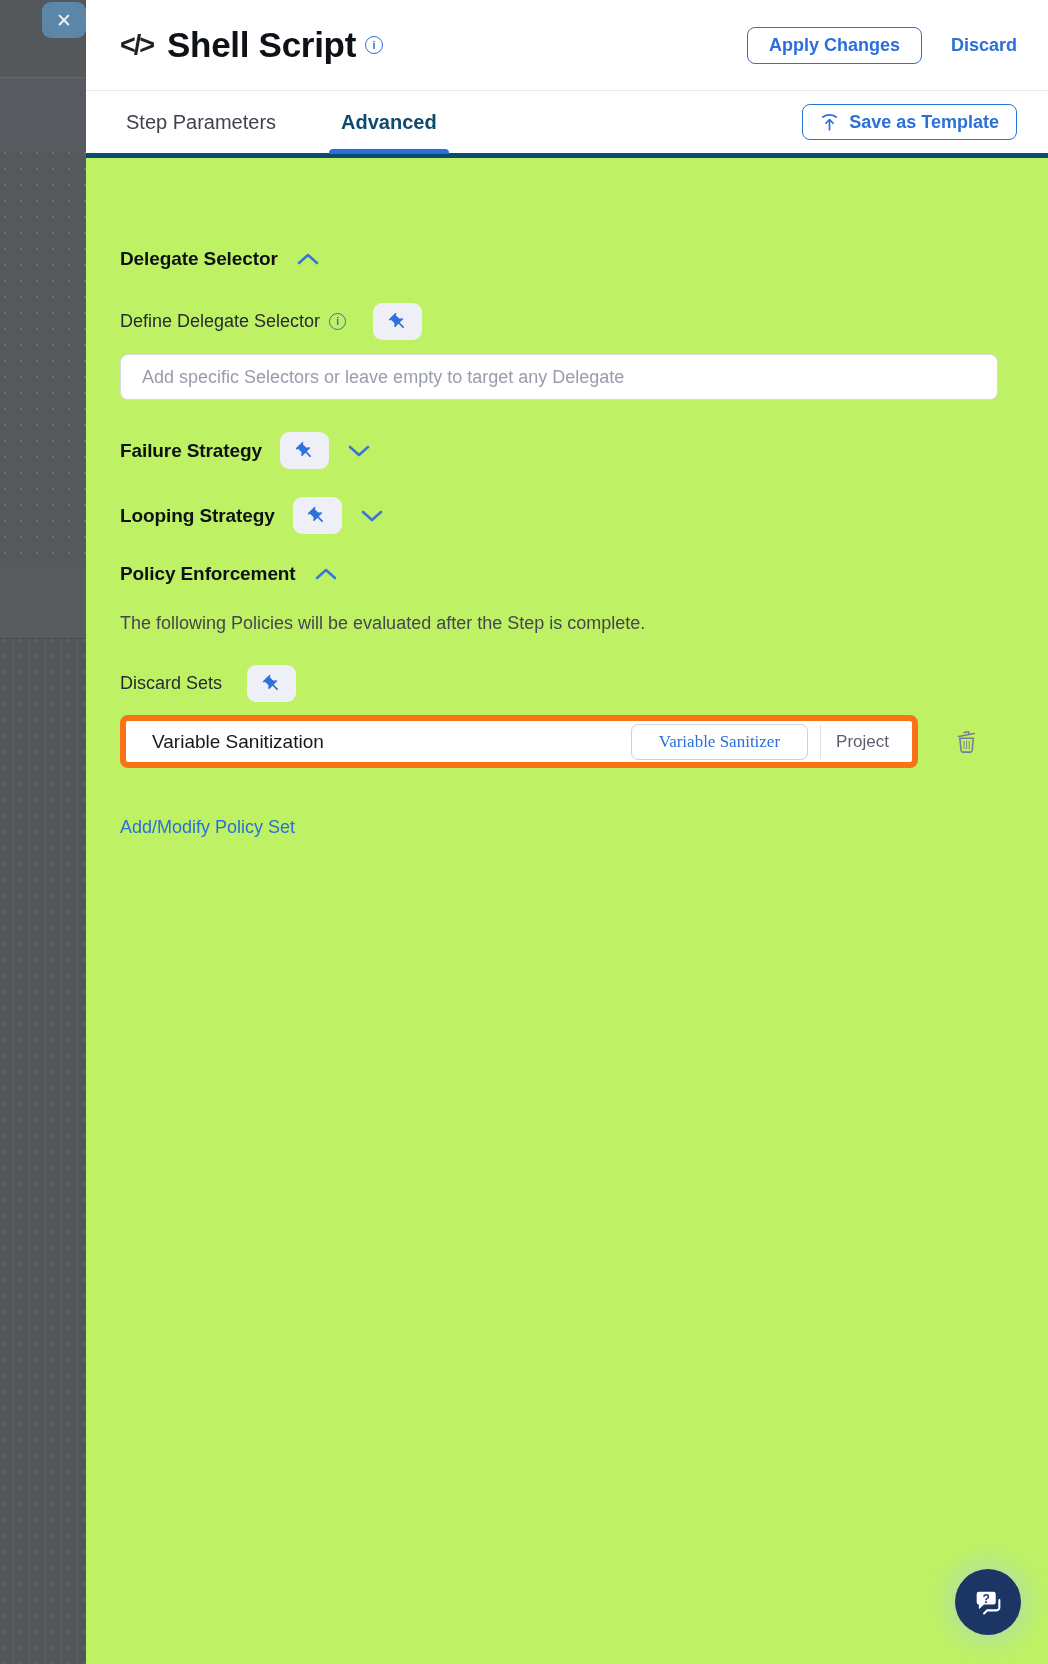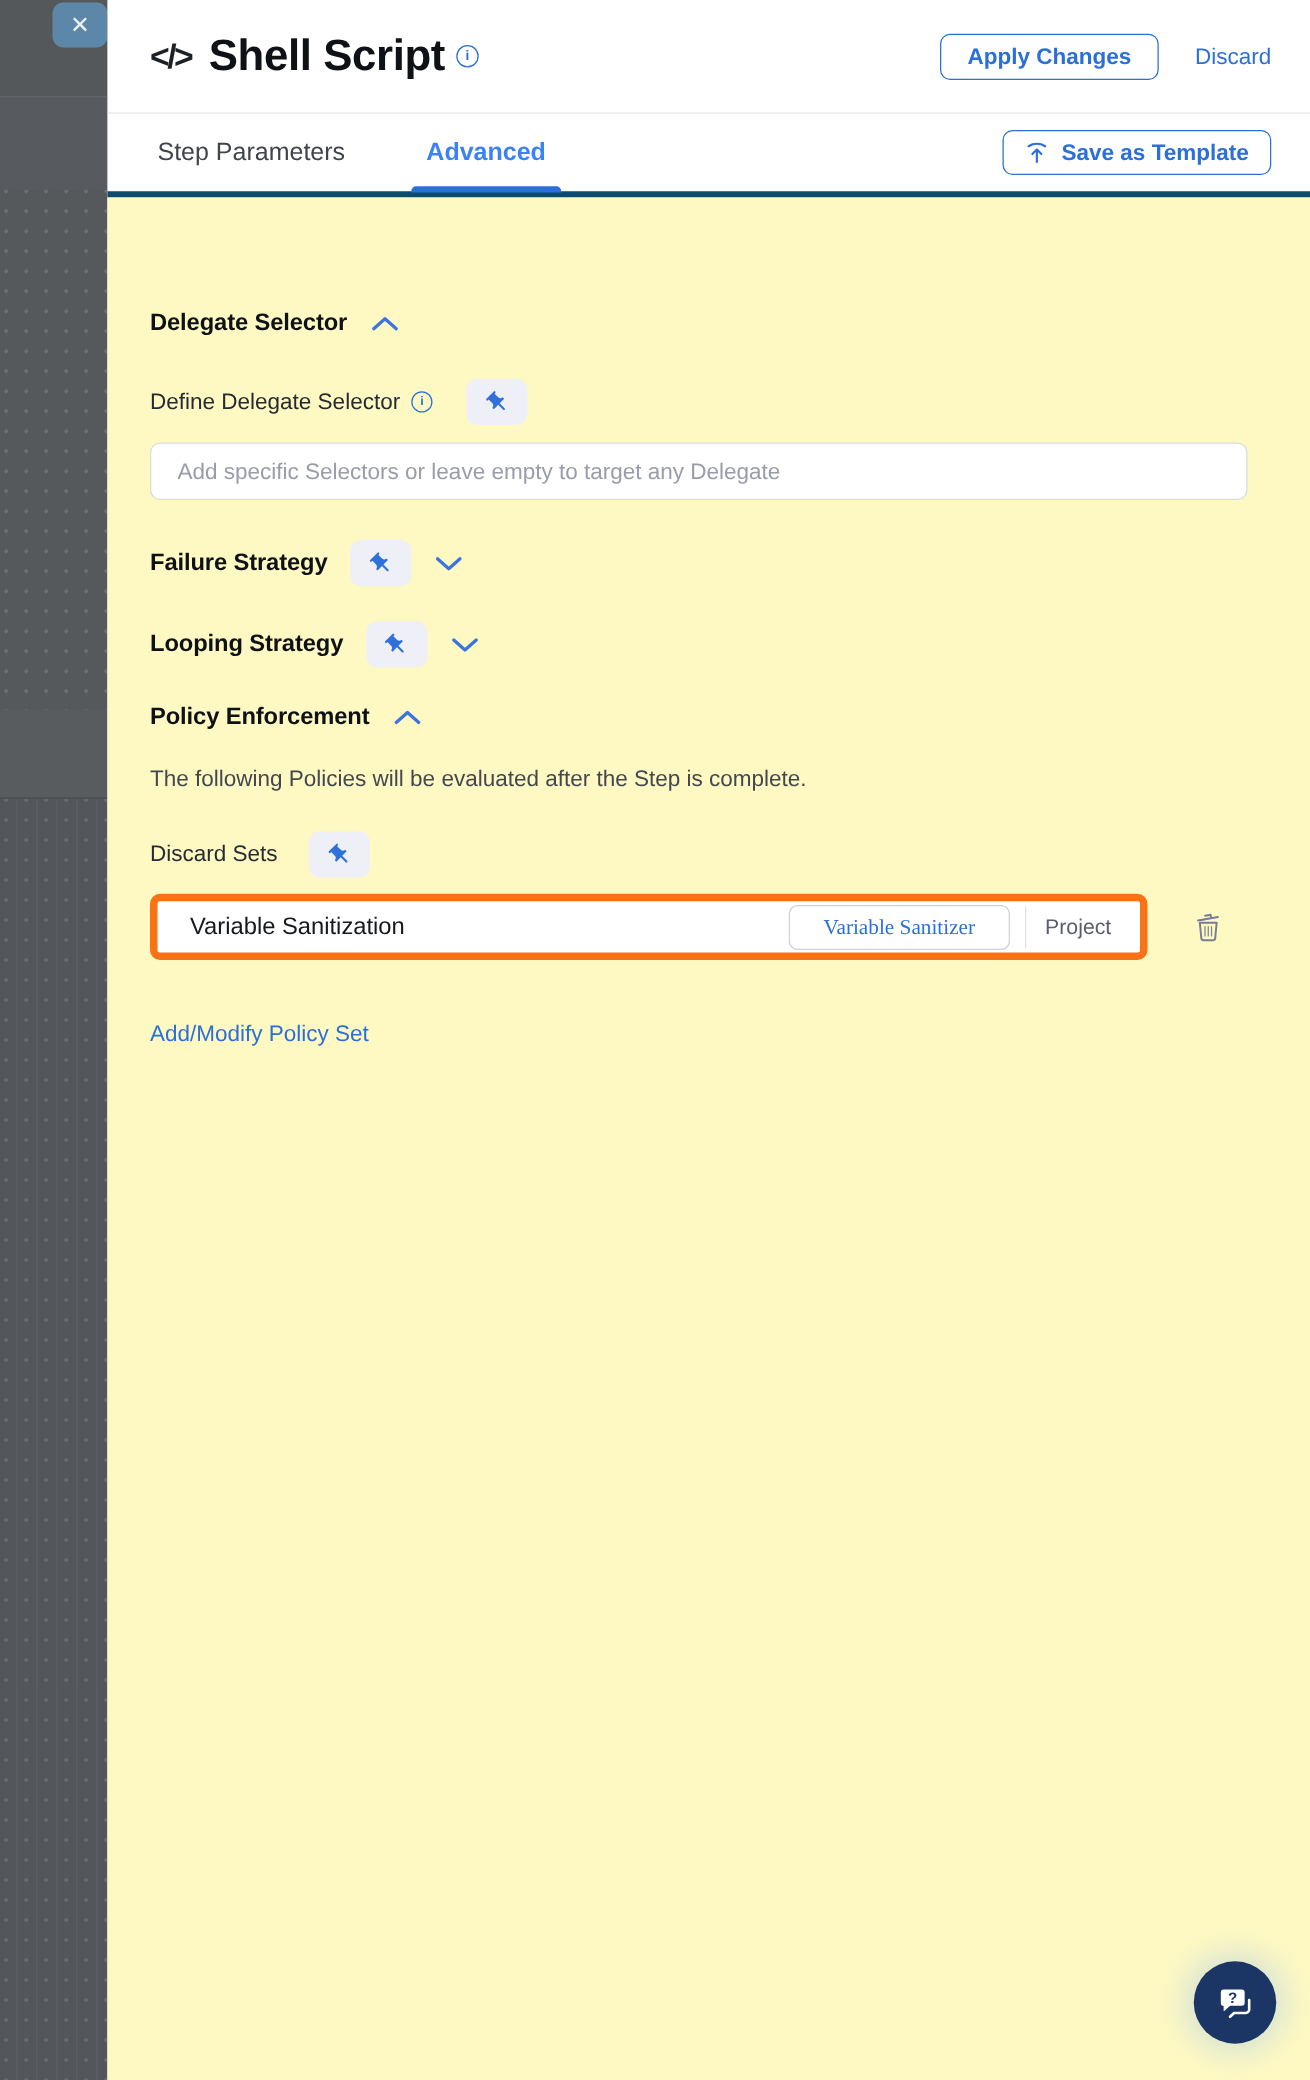--- a/index.html
+++ b/index.html
@@ -41,34 +41,34 @@
       padding:0 31px 0 34px; border-bottom:1px solid #e7e8ec; box-sizing:border-box; }
   .title-row { display:flex; align-items:center; flex:1; min-width:0; }
   .code-icon { font-size:27px; font-weight:bold; color:#1d2125; letter-spacing:-2px; margin-right:14px; }
   .page-title { font-size:35px; font-weight:bold; color:#0e1115; margin:0 9px 0 0; letter-spacing:-0.3px; }
   .info-icon { width:18px; height:18px; box-sizing:border-box; border:1.5px solid #2b6fd8; border-radius:50%;
       color:#2b6fd8; font-size:11px; font-weight:bold; display:inline-flex; align-items:center; justify-content:center;
       flex:0 0 auto; cursor:pointer; }
   .btn-outline { border:1.5px solid #2b6fd8; color:#2b6fd8; background:#ffffff; border-radius:8px;
       font-weight:bold; font-family:inherit; cursor:pointer; }
   .apply-btn { height:37px; padding:0 21px; font-size:18px; }
-  .discard-link { color:#2b6fd8; font-weight:normal; font-size:18px; margin-left:29px; cursor:pointer; text-decoration:none; }
+  .discard-link { color:#2b6fd8; font-weight:bold; font-size:18px; margin-left:29px; cursor:pointer; text-decoration:none; }
 
   .tabbar { height:67px; flex:0 0 auto; display:flex; align-items:stretch;
       padding:0 31px 0 34px; border-bottom:5px solid #0c4a6e; box-sizing:border-box;gap:23px; }
   .tab { display:flex; align-items:center; font-size:20px; color:#3f434e; padding:0 6px;
       margin-right:30px; position:relative; cursor:pointer; white-space:nowrap; }
-  .tab.active { font-weight:bold; color:#3b82f6; }
+  .tab.active { font-weight:bold; color:#0c4a6e; }
   .tab.active .tab-underline { position:absolute; left:-6px; right:-6px; bottom:-1px; height:5px;
       background:#2b6fd8; border-radius:4px 4px 0 0; }
   .save-template-btn { margin-left:auto; align-self:center; height:36px; padding:0 17px; font-size:18px;
       display:flex; align-items:center; gap:10px; }
 
   
-  .panel-body { flex:1; background:#fef9c3; padding:0 50px 0 34px; position:relative; box-sizing:border-box; }
+  .panel-body { flex:1; background:#bef264; padding:0 50px 0 34px; position:relative; box-sizing:border-box; }
 
   .section-heading-row { display:flex; align-items:center; gap:18px; }
   .section-heading { font-size:19px; font-weight:bold; color:#0e1115; letter-spacing:-0.1px; }
   .row-delegate-heading { margin-top:90px; }
   .row-define { margin-top:33px; display:flex; align-items:center; }
   .field-label { font-size:18px; color:#262b33; }
   .row-define .info-icon { width:17px; height:17px; font-size:10px; margin-left:9px; }
   .pin-btn { width:49px; height:37px; border:none; border-radius:9px; background:#eeeff7;
       display:flex; align-items:center; justify-content:center; cursor:pointer; flex:0 0 auto; }
   .row-define .pin-btn { margin-left:27px; }

